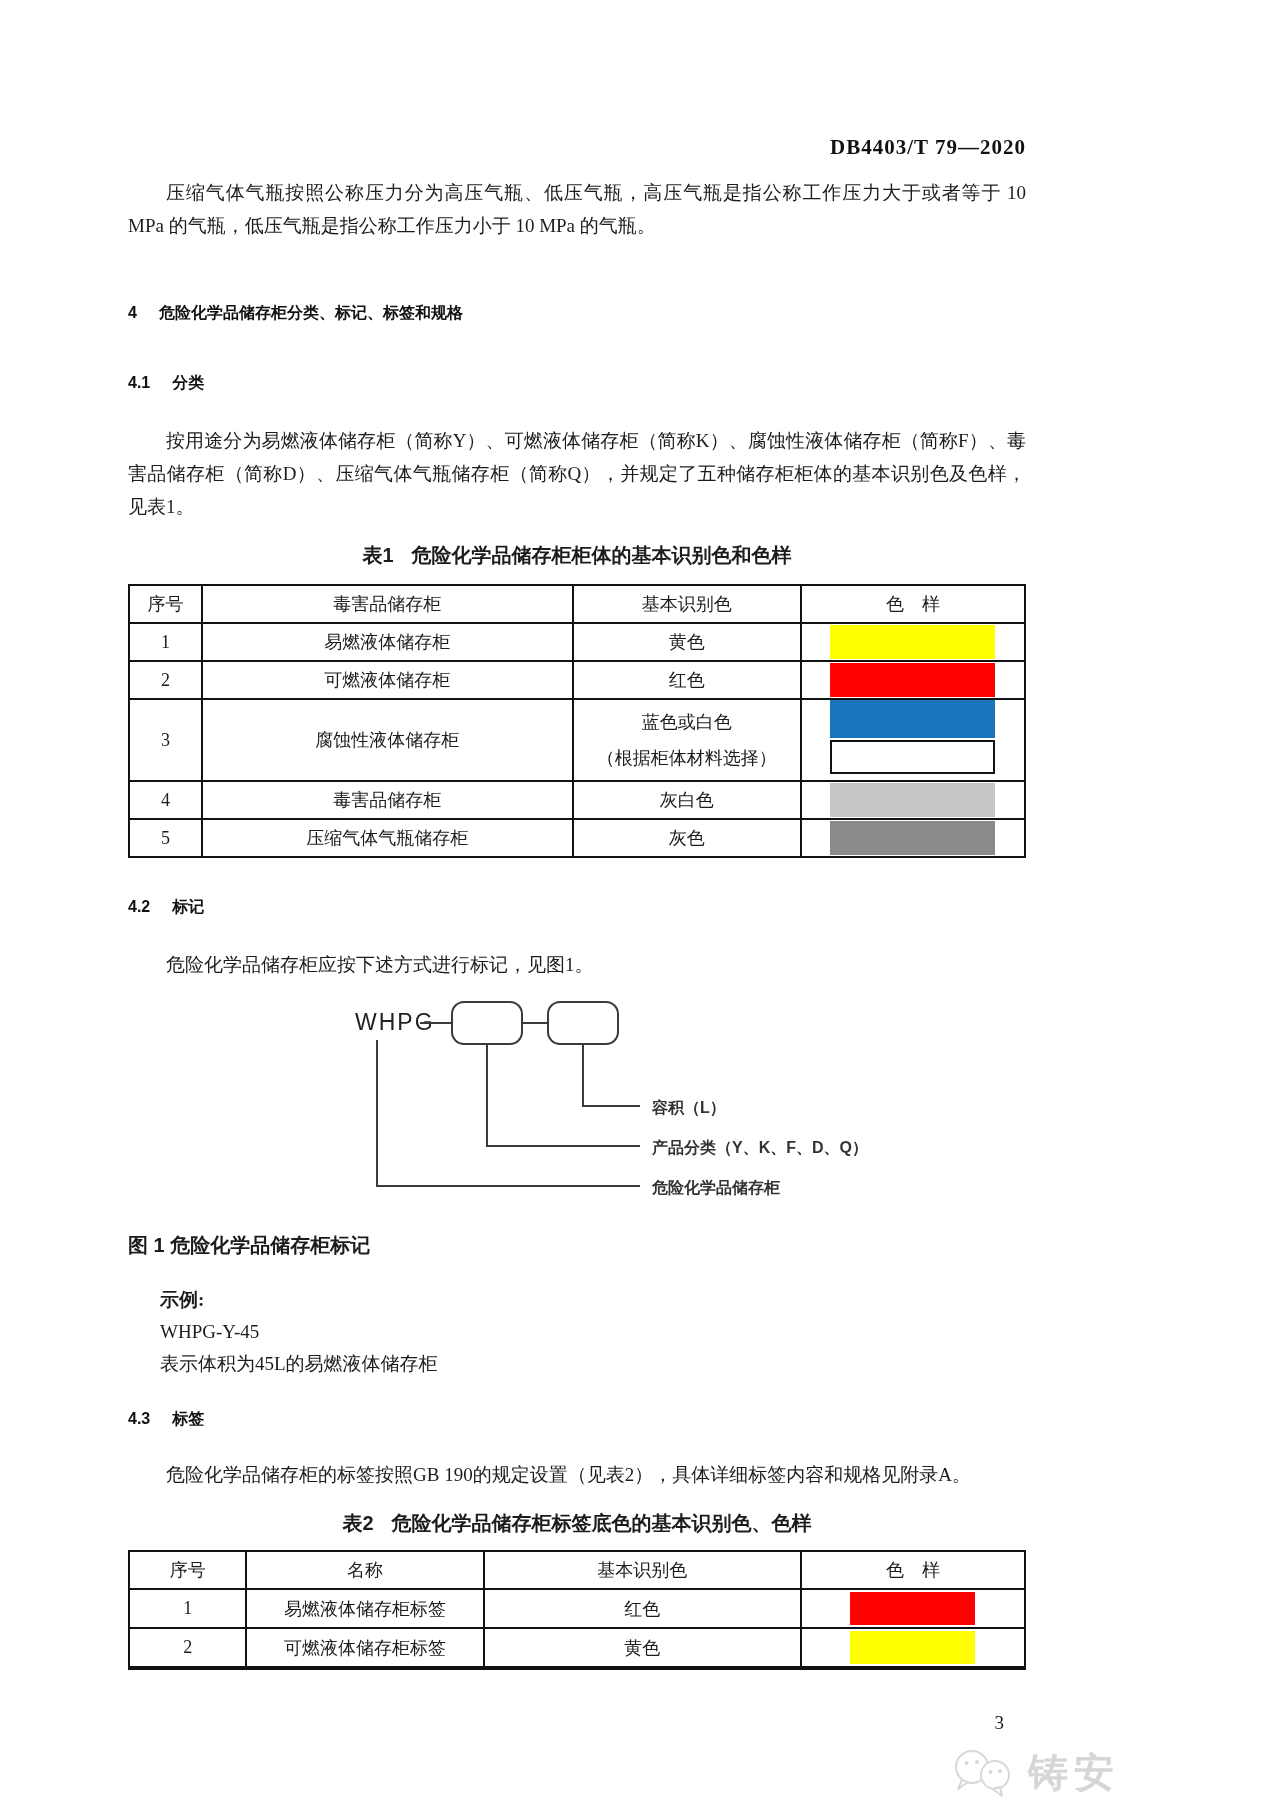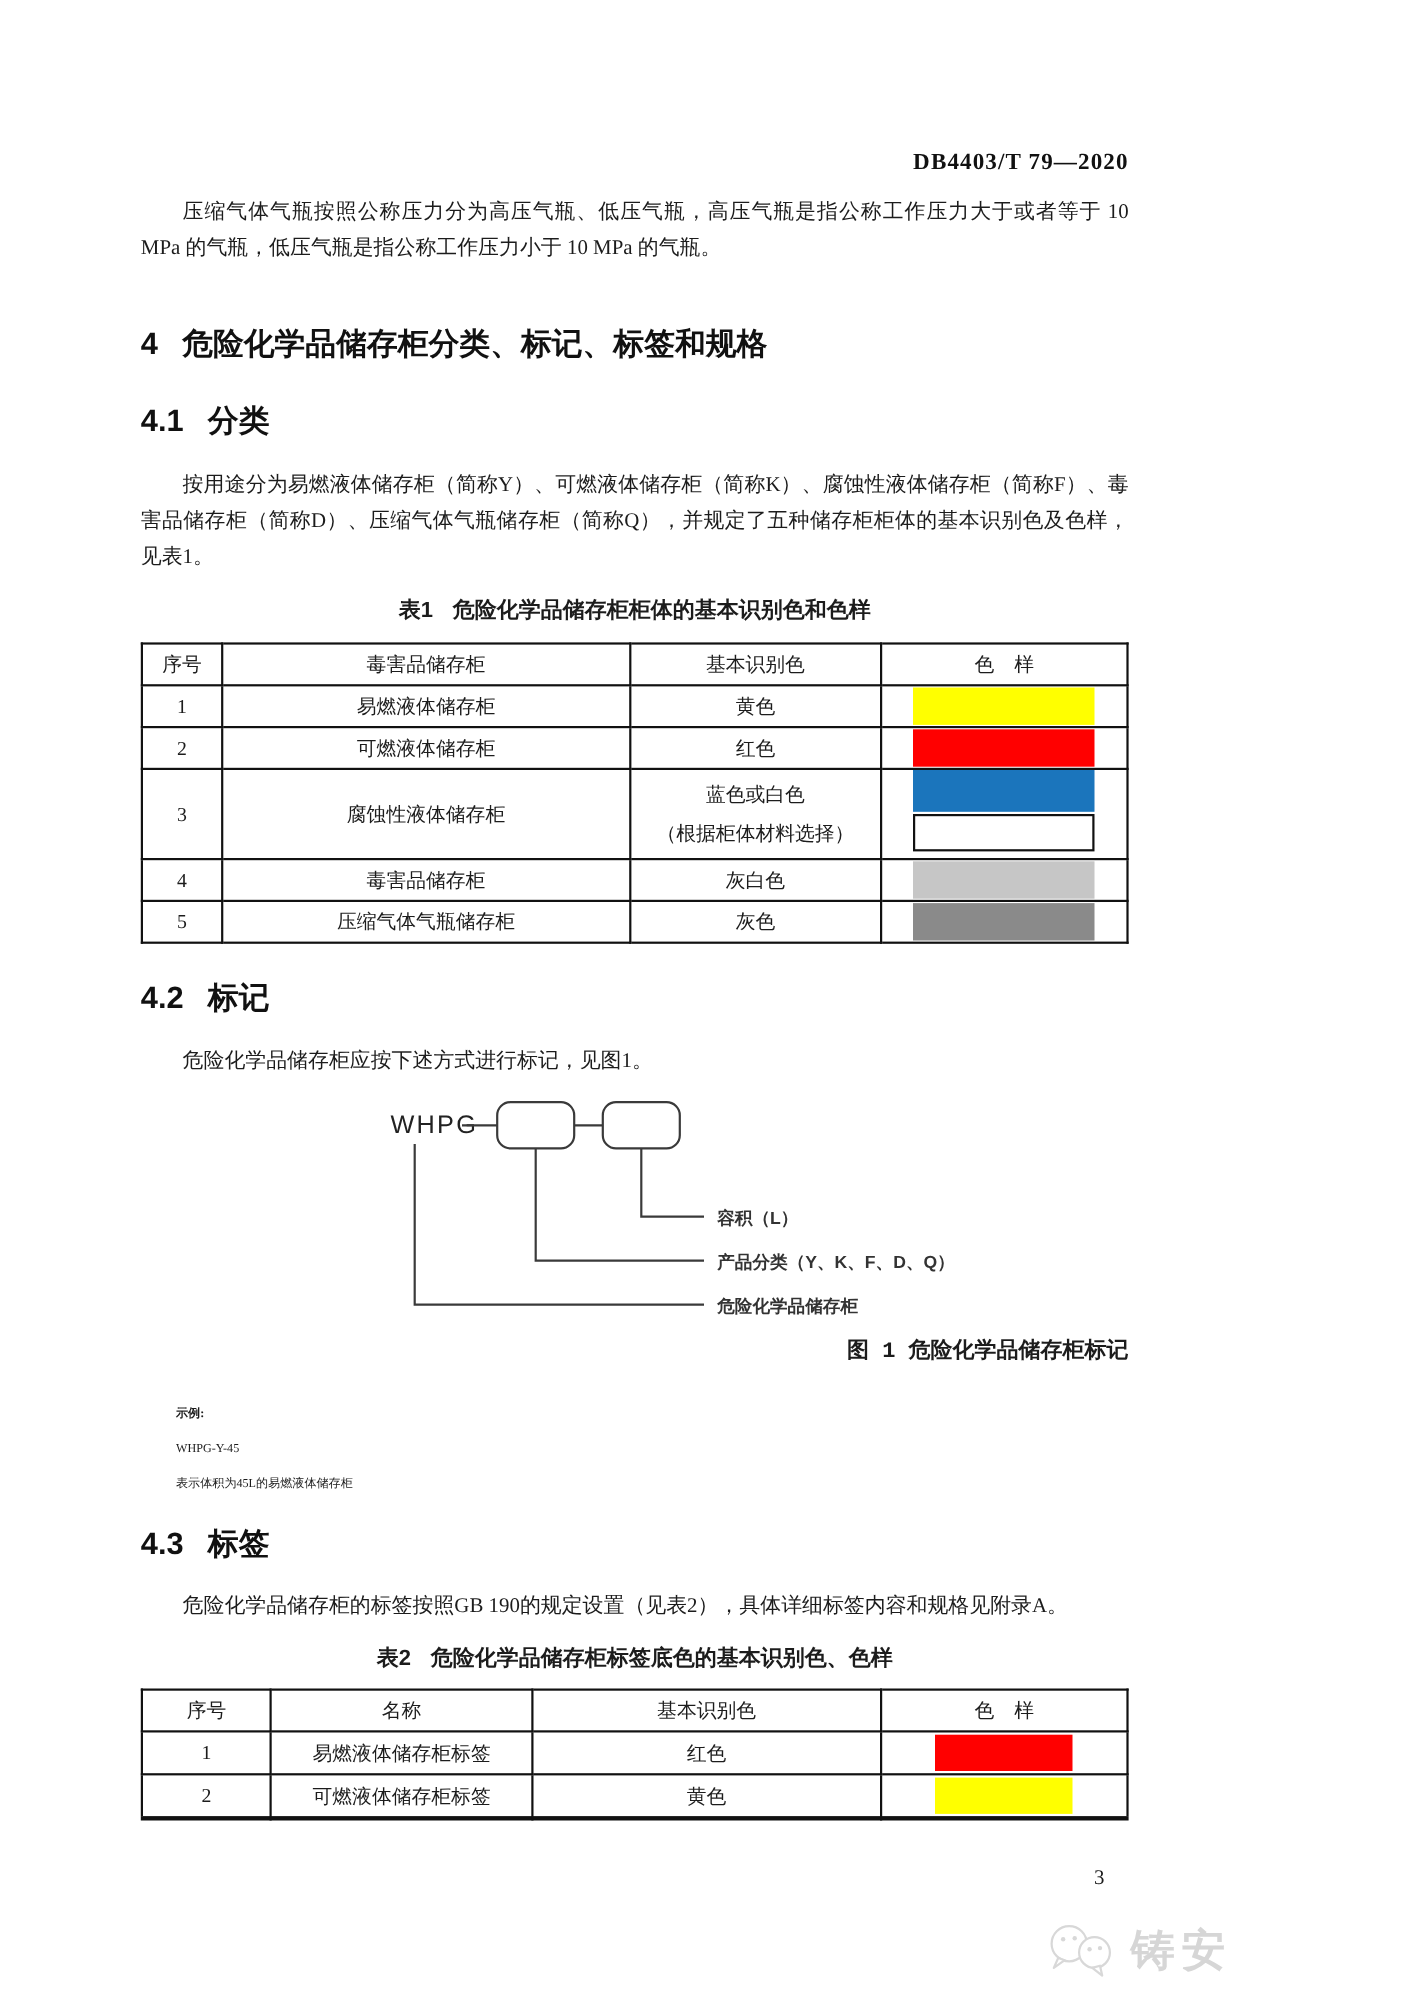--- a/index.html
+++ b/index.html
@@ -9,21 +9,21 @@
     width:1148px;height:1810px;
     background:#ffffff;
     overflow:hidden;
     font-family:"Liberation Serif","DejaVu Serif",serif;
     color:#1c1c1c;
   }
   .content{margin:0 122px 0 128px;}
   .doc-header{padding-top:134px;text-align:right;font-size:21px;font-weight:600;letter-spacing:1px;line-height:26px;color:#111;}
   .para{font-size:19px;line-height:33px;text-align:justify;text-indent:2em;color:#1c1c1c;}
   .para1{margin-top:16px;}
-  .heading{font-family:"Liberation Sans","DejaVu Sans",sans-serif;font-weight:bold;font-size:28px;line-height:26px;color:#111;}
+  .heading{font-family:"Liberation Sans","DejaVu Sans",sans-serif;font-weight:bold;font-size:16px;line-height:26px;color:#111;}
   .h4{margin-top:58px;}
   .h41{margin-top:44px;}
   .h42{margin-top:36px;}
   .h43{margin-top:26px;}
   .heading .sec-no{margin-right:22px;}
   .para2{margin-top:28px;}
   .para3{margin-top:28px;}
   .para4{margin-top:26px;}
   .tbl-title{margin-top:14px;text-align:center;font-family:"Liberation Sans","DejaVu Sans",sans-serif;font-weight:bold;font-size:20px;line-height:26px;}
   .tbl-title .t-no{margin-right:18px;}
@@ -46,22 +46,22 @@
   table.t2 .c-color{width:35.5%;}
   table.t2 .c-swatch{width:25%;}
   table.t2{border-bottom:4px solid #111;}
   .swatch{width:165px;height:34px;margin:0 auto;}
   .swatch-sm{width:125px;height:33px;margin:0 auto;}
   .swatch-stack{display:flex;flex-direction:column;align-items:center;gap:2px;padding:0 0 6px 0;}
   .swatch-stack .top{width:165px;height:38px;}
   .swatch-stack .bottom{width:161px;height:30px;border:2px solid #111;}
   .two-line{line-height:36px;}
   .figure-wrap{margin-top:4px;}
-  .fig-caption{margin-top:0;text-align:right;font-family:Liberation Mono, monospace;font-weight:bold;font-size:20px;line-height:26px;}
-  .example{margin-top:26px;padding-left:32px;font-size:11px;line-height:32px;}
+  .fig-caption{margin-top:16px;text-align:left;font-family:Liberation Sans, sans-serif;font-weight:bold;font-size:20px;line-height:26px;}
+  .example{margin-top:26px;padding-left:32px;font-size:19px;line-height:32px;}
   .example .ex-label{font-weight:bold;}
   .pageno{margin-top:42px;text-align:right;padding-right:22px;font-size:19px;}
   .watermark{position:absolute;right:28px;bottom:10px;display:flex;align-items:center;gap:10px;}
   .watermark .wm-text{
     font-family:Liberation Sans, sans-serif;
     font-size:40px;font-weight:bold;letter-spacing:6px;
     color:#d6d6d6;text-shadow:1px 1px 0 #ffffff;
   }
   svg text{font-family:"Liberation Sans","DejaVu Sans",sans-serif;}
 </style>

